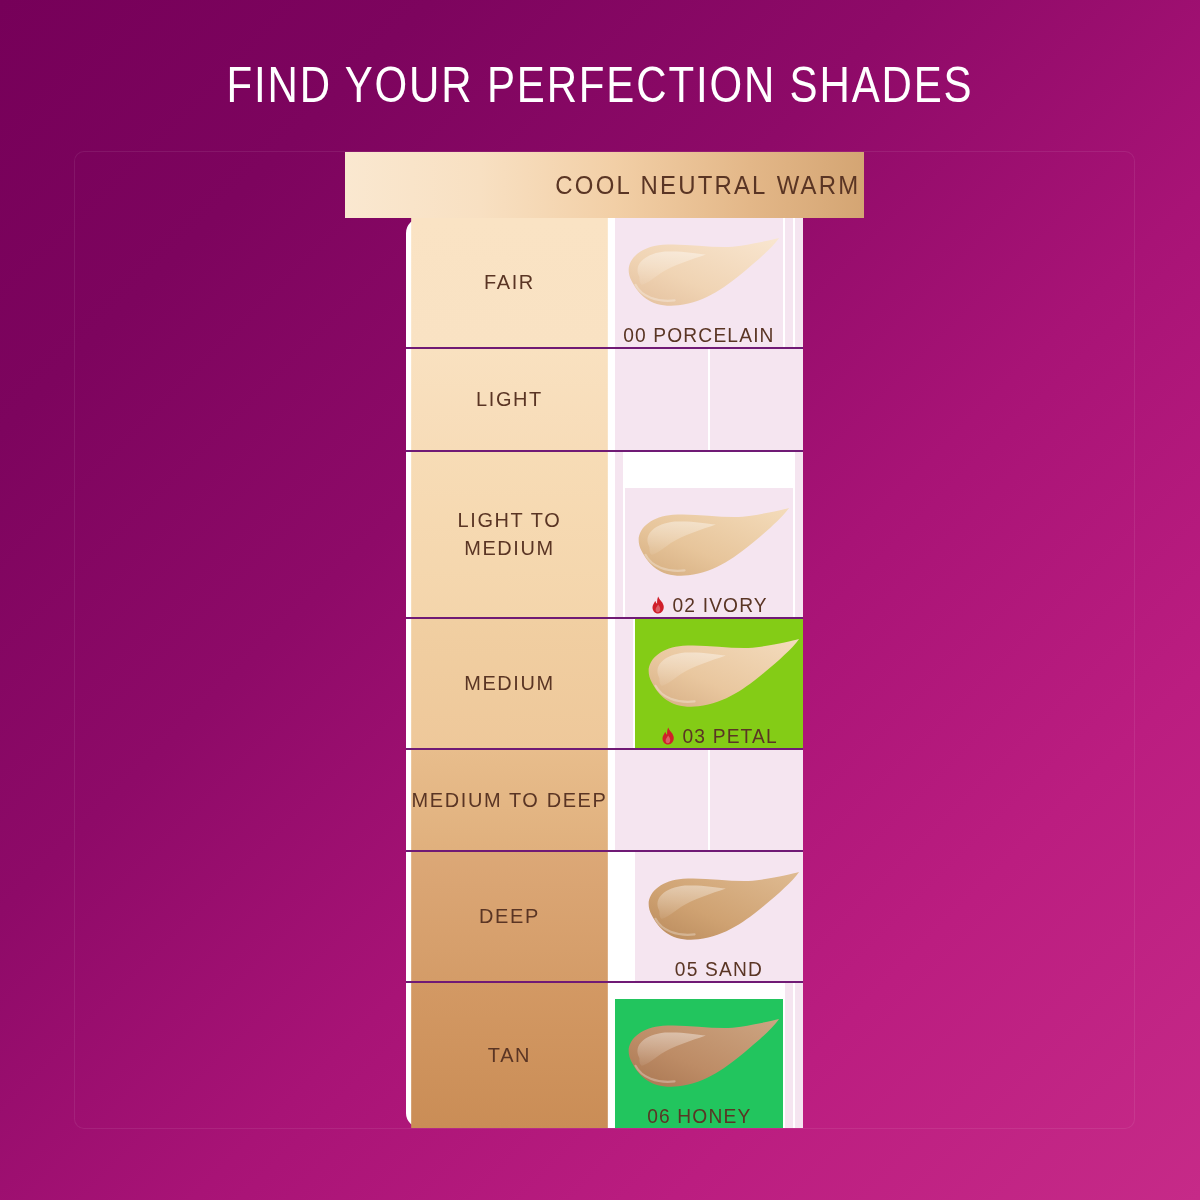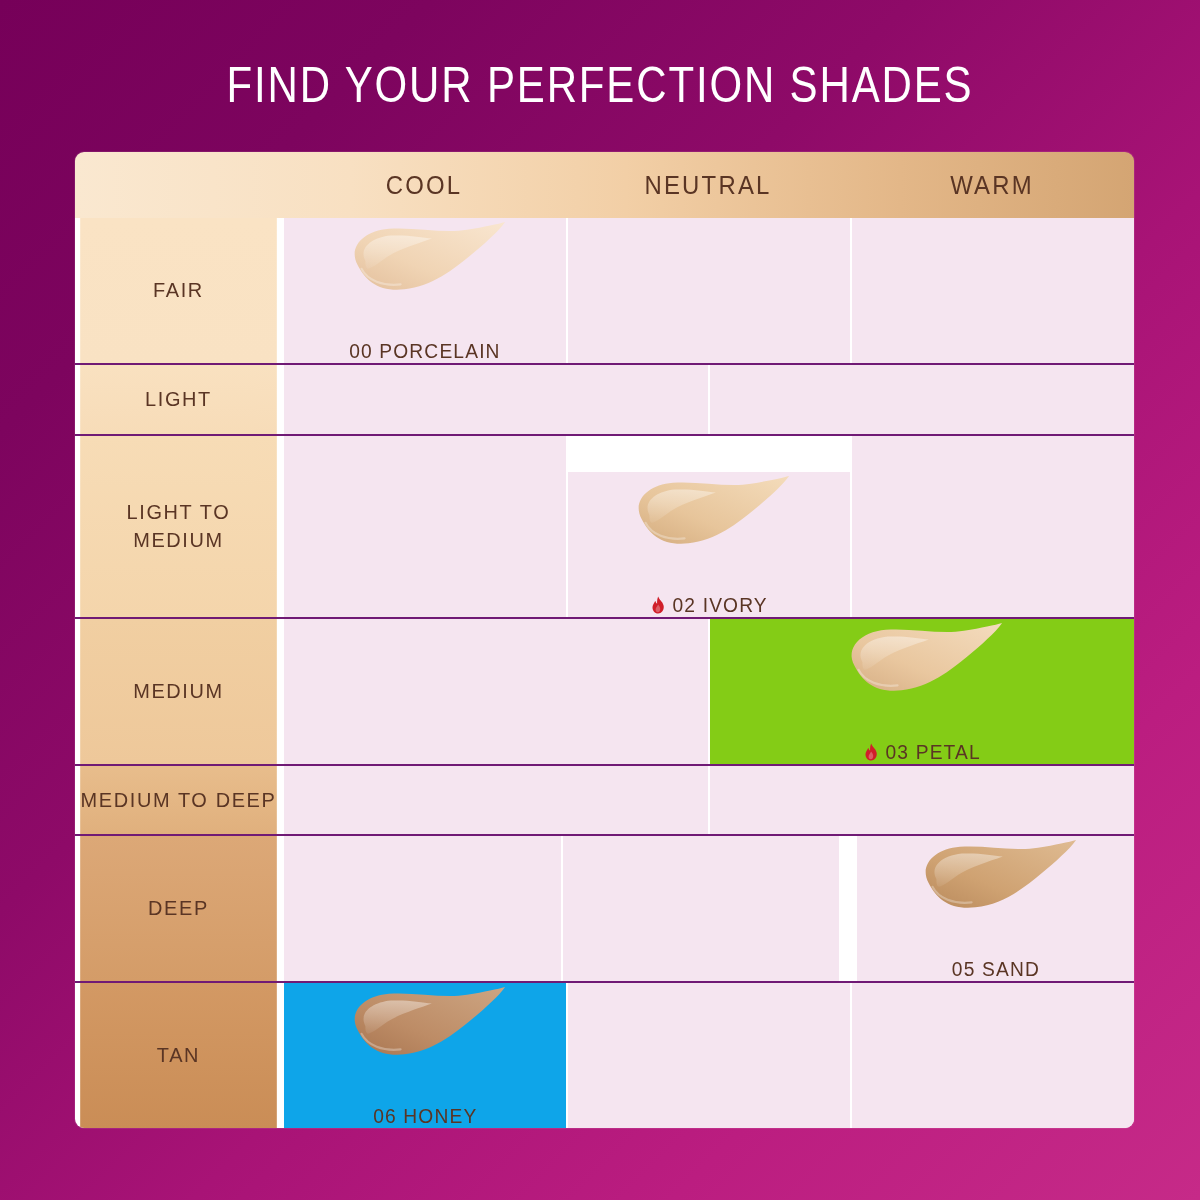--- a/index.html
+++ b/index.html
@@ -43,20 +43,21 @@
     position: absolute;
     left: 75px;
     top: 152px;
     width: 1059px;
     height: 976px;
     border-radius: 9px;
     overflow: hidden;
     display: flex;
     flex-direction: column;
     box-shadow: 0 0 0 1px rgba(255,255,255,0.08);
+    align-items: center;
   }
 
   
   .header-row {
     display: flex;
     height: 66px;
     background: linear-gradient(to right,
         #fae8d0 0%,
         #f8e0c2 26%,
         #f2cfa6 52%,
@@ -78,20 +79,21 @@
     letter-spacing: 2.4px;
     transform: scaleX(0.92);
   }
 
   
   .table-body {
     flex: 1 1 auto;
     display: flex;
     flex-direction: column;
     background: #ffffff;
+    border-radius: 15px;
   }
 
   .shade-row {
     flex: 1 1 0;
     display: flex;
     border-top: 2px solid #701a75;
   }
   .shade-row:first-child { border-top: none; }
 
   .row-label {
@@ -110,22 +112,21 @@
 
   .swatch-cell {
     flex: 1 1 0;
     background: #f5e5f0;
     border-left: 2px solid #ffffff;
     position: relative;
     display: flex;
     flex-direction: column;
     align-items: center;
     justify-content: center;
-    padding-top: 0;
-    gap: 32px;
+    padding-top: 16px;
   }
   .swatch-cell.empty { }
 
   .swatch-art {
     display: block;
     width: 168px;
     height: 84px;
   }
 
   .swatch-label {
@@ -342,21 +343,21 @@
              C24,50 24,47 24,44 Z" fill="url(#g7h)" opacity="0.55"></path>
     <path d="M20,52 C26,64 42,70 60,68" fill="none" stroke="#ffffff" stroke-opacity="0.30" stroke-width="2.2" stroke-linecap="round"></path>
   </svg>
           <div class="swatch-label">
             <span>05 SAND</span>
           </div>
         </div>
       </div>
       <div class="shade-row">
         <div class="row-label" style="background: linear-gradient(rgb(211, 153, 100), rgb(202, 141, 86));">TAN</div>
-        <div class="swatch-cell" style="background: #0ea5e9;">
+        <div class="swatch-cell" style="background: #22c55e; margin-top: 16px;">
   <svg class="swatch-art" viewBox="0 0 170 86">
     <defs>
       <linearGradient id="g8m" x1="0" y1="1" x2="1" y2="0">
         <stop offset="0" stop-color="#a97651"></stop>
         <stop offset="0.38" stop-color="#bd8c66"></stop>
         <stop offset="1" stop-color="#cda582"></stop>
       </linearGradient>
       <linearGradient id="g8h" x1="0" y1="0" x2="0" y2="1">
         <stop offset="0" stop-color="#ffffff" stop-opacity="0.75"></stop>
         <stop offset="1" stop-color="#ffffff" stop-opacity="0.12"></stop>

